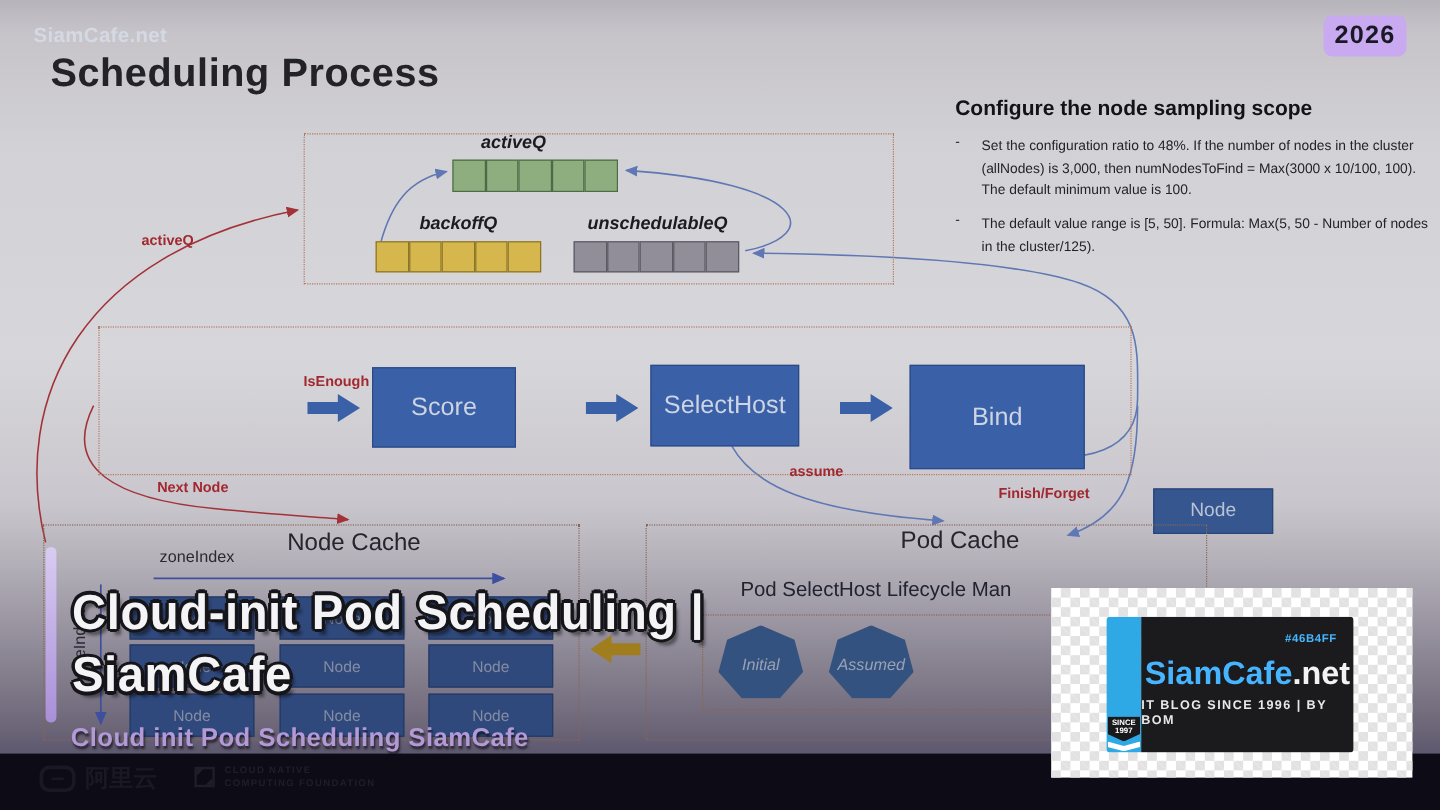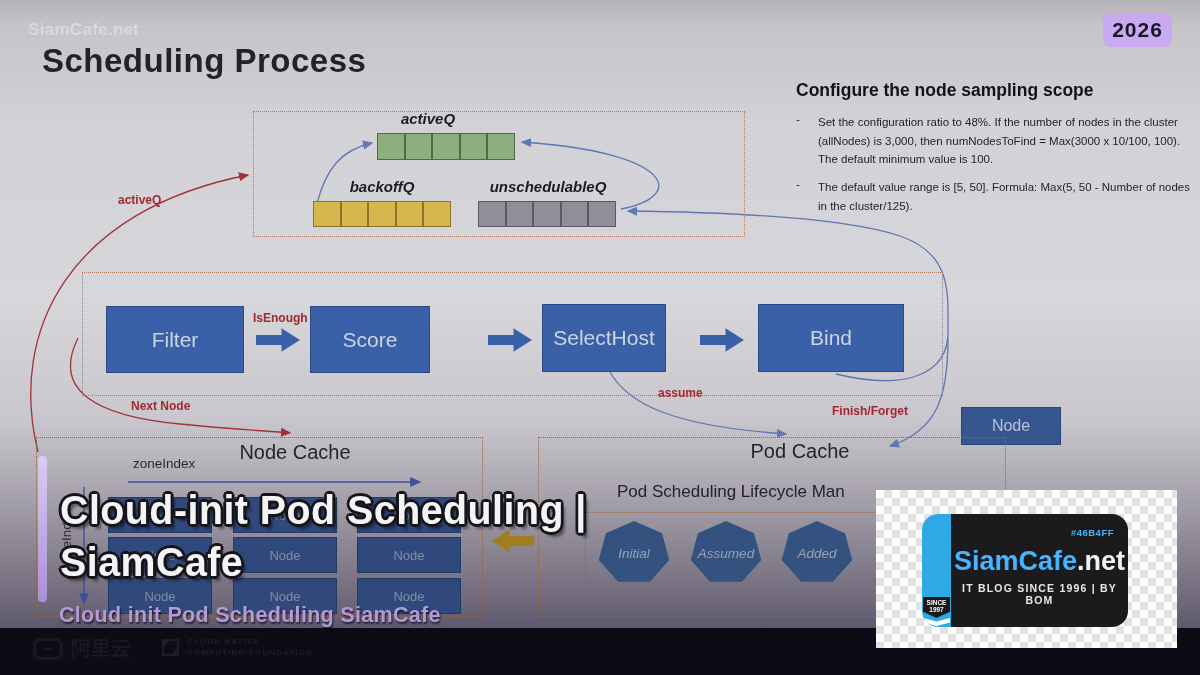--- a/index.html
+++ b/index.html
@@ -66,22 +66,22 @@
   .ali-text{font-size:20px;font-weight:700;color:#242430;}
   .cncf{left:1022px;top:639px;display:flex;align-items:center;gap:8px;opacity:.6;}
   .cncf-icon{width:17px;height:17px;border:2px solid #2c2b36;
     background:linear-gradient(135deg,#2c2b36 22%,transparent 22%,transparent 78%,#2c2b36 78%);}
   .cncf-text div{font-size:8px;font-weight:700;color:#2c2b36;letter-spacing:1.1px;line-height:1.35;}
   
   .logo-card{left:876px;top:490px;width:301px;height:158px;background-color:#fff;
     background-image:linear-gradient(45deg,#e2e2e2 25%,transparent 25%,transparent 75%,#e2e2e2 75%),
       linear-gradient(45deg,#e2e2e2 25%,transparent 25%,transparent 75%,#e2e2e2 75%);
     background-size:16px 16px;background-position:0 0,8px 8px;}
-  .badge{position:absolute;left:46px;top:24px;width:206px;height:113px;border-radius:16px;overflow:hidden;
-    display:flex;text-align:center;}
+  .badge{position:absolute;left:46px;top:24px;width:206px;height:113px;border-radius:3px;overflow:hidden;
+    display:flex;}
   .badge-strip{width:29px;background:#2fa9e6;position:relative;flex:0 0 29px;}
   .since-shield{position:absolute;left:1px;bottom:9px;width:27px;height:21px;background:#19191b;
     clip-path:polygon(0 0,100% 0,100% 70%,50% 100%,0 70%);display:flex;flex-direction:column;
     align-items:center;justify-content:flex-start;padding-top:2px;}
   .since-shield div{font-size:6.5px;font-weight:700;color:#fff;line-height:1.1;}
   .since-chev{position:absolute;left:1px;bottom:1px;width:27px;height:8px;background:#fff;
     clip-path:polygon(0 0,50% 45%,100% 0,100% 55%,50% 100%,0 55%);}
   .badge-body{flex:1;background:#1b1b1d;position:relative;display:flex;flex-direction:column;
     align-items:center;justify-content:center;}
   .hex-label{position:absolute;top:13px;right:14px;font-size:9.5px;font-weight:700;color:#46b4ff;letter-spacing:.5px;}
@@ -156,24 +156,23 @@
   <div class="abs qbar q-unsched" style="left:478px;top:201px;height:26px;">
     <span></span>
       <span></span>
       <span></span>
       <span></span>
       <span></span>
   </div>
   <div class="abs redlab" style="left:118px;top:193px;">activeQ</div>
 
   <div class="abs dotbox pipe-frame"></div>
-  <div class="abs stage" style="left:106px;top:306px;width:138px;height:67px;">Filter</div>
   <div class="abs stage" style="left:310px;top:306px;width:120px;height:67px;">Score</div>
   <div class="abs stage" style="left:542px;top:304px;width:124px;height:68px;">SelectHost</div>
-  <div class="abs stage" style="left:758px;top:304px;width:146px;height:68px;">Bind</div>
+  <div class="abs stage" style="left:758px;top:304px;width:146px;height:87px;">Bind</div>
   <div class="abs flow-arrow" style="left:256px;top:326px;width:44px;height:28px;"></div>
   <div class="abs flow-arrow" style="left:488px;top:326px;width:44px;height:28px;"></div>
   <div class="abs flow-arrow" style="left:700px;top:326px;width:44px;height:28px;"></div>
   <div class="abs redlab" style="left:253px;top:311px;">IsEnough</div>
   <div class="abs redlab" style="left:131px;top:399px;">Next Node</div>
   <div class="abs redlab" style="left:658px;top:386px;">assume</div>
   <div class="abs redlab" style="left:832px;top:404px;">Finish/Forget</div>
 
   <div class="abs stage" style="left:961px;top:407px;width:100px;height:38px;font-size:16px;background:#36568f;border-color:#284578;color:#bac2d4;">Node</div>
 
@@ -188,25 +187,24 @@
   <div class="abs ncell" style="left:233px;top:537px;width:104px;height:36px;">Node</div>
   <div class="abs ncell" style="left:357px;top:537px;width:104px;height:36px;">Node</div>
   <div class="abs ncell" style="left:108px;top:578px;width:104px;height:36px;">Node</div>
   <div class="abs ncell" style="left:233px;top:578px;width:104px;height:36px;">Node</div>
   <div class="abs ncell" style="left:357px;top:578px;width:104px;height:36px;">Node</div>
 
   <div class="abs gold-arrow" style="left:492px;top:527px;width:42px;height:28px;"></div>
 
   <div class="abs dotbox dark podcache-frame"></div>
   <div class="abs cache-title" style="left:700px;top:440px;width:200px;text-align:center;">Pod Cache</div>
-  <div class="abs" style="left:617px;top:482px;font-size:17px;color:#232230;white-space:nowrap;">Pod Scheduling Lifecycle Man</div>
+  <div class="abs" style="left:617px;top:482px;font-size:17px;color:#232230;white-space:nowrap;">Pod SelectHost Lifecycle Man</div>
   <div class="abs dotbox dark lifecycle-frame"></div>
   <div class="abs hepta" style="left:598px;top:521px;">Initial</div>
   <div class="abs hepta" style="left:690px;top:521px;">Assumed</div>
-  <div class="abs hepta" style="left:781px;top:521px;">Added</div>
 
   <div class="abs footer-band">
     <div class="abs ali" style="left:33px;top:7px;">
       <span class="ali-icon"></span>
       <span class="ali-text">阿里云</span>
     </div>
     <div class="abs cncf" style="left:162px;top:9px;">
       <span class="cncf-icon"></span>
       <span class="cncf-text">
         <div>CLOUD NATIVE</div>

